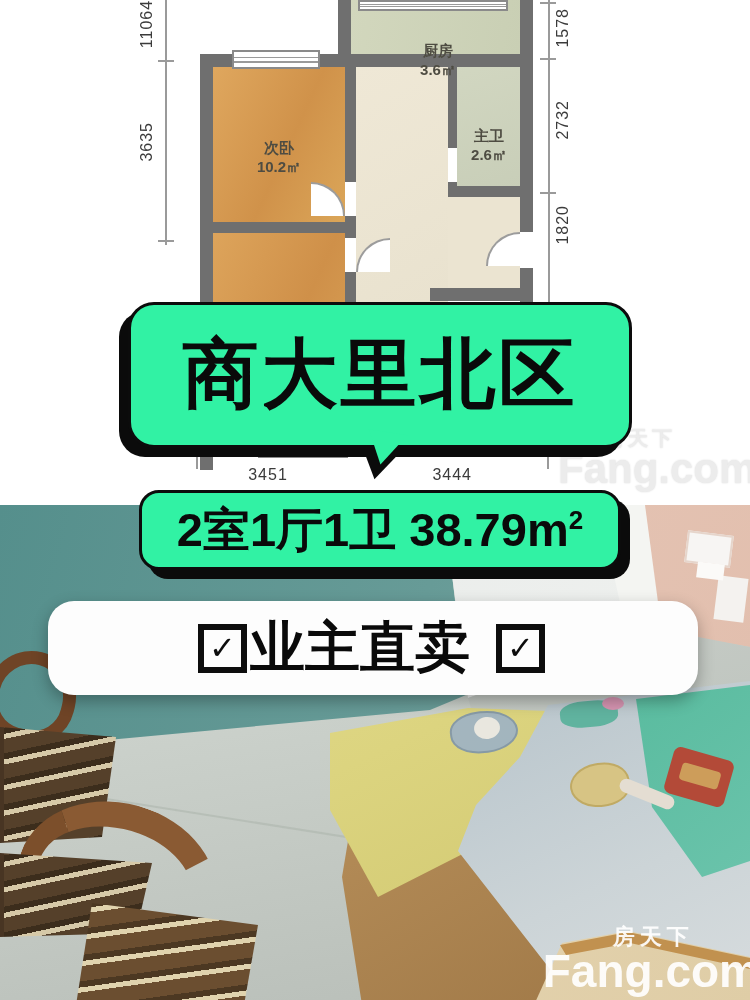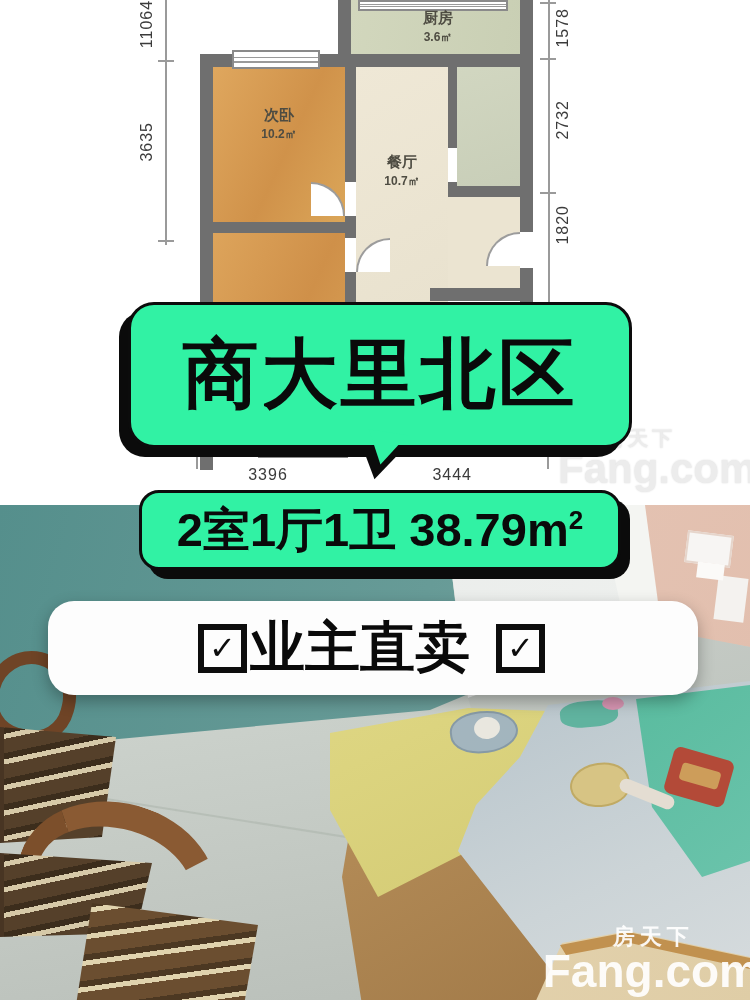--- a/index.html
+++ b/index.html
@@ -11,23 +11,23 @@
 
   
   .fp-room{position:absolute;}
   .fp-wall{position:absolute;background:#6f6f6f;}
   .fp-win{position:absolute;background:
      linear-gradient(#ffffff 0 30%, #9a9a9a 30% 42%, #ffffff 42% 58%, #9a9a9a 58% 70%, #ffffff 70% 100%);
      border:2px solid #8a8a8a;box-sizing:border-box;}
   .fp-gap{position:absolute;background:#ffffff;}
   .fp-arc{position:absolute;width:34px;height:34px;background:#ffffff;
      border:2px solid #9c9c9c;box-sizing:border-box;}
-  .fp-label{position:absolute;text-align:center;color:#4e4c42;font-weight:700;}
+  .fp-label{position:absolute;text-align:center;color:#4e4c42;font-weight:700;margin-top:33px;}
   .fp-label .rname{font-size:15px;line-height:19px;display:block;}
-  .fp-label .rarea{font-size:12px;line-height:20px;display:block;}
+  .fp-label .rarea{font-size:15px;line-height:20px;display:block;}
   .dim{position:absolute;color:#3b3b3b;font-size:16px;font-weight:500;letter-spacing:1px;}
   .vdim{writing-mode:vertical-rl;transform:rotate(180deg);}
   .dimline{position:absolute;background:#9a9a9a;}
 
   
   .bubble{
     position:absolute;left:128px;top:302px;width:498px;height:140px;
     background:var(--green);border:3px solid #0c0c0c;border-radius:26px;
     box-shadow:-9px 9px 0 0 #0b0b0b;
     display:flex;align-items:center;justify-content:center;z-index:30;
@@ -169,42 +169,42 @@
     <div class="fp-arc" style="left:486px;top:232px;border-radius:100% 0 0 0;border-right:none;border-bottom:none;"></div>
 
     <div class="fp-label" style="left:378px;top:8px;width:120px;">
       <span class="rname">厨房</span>
       <span class="rarea">3.6㎡</span>
     </div>
     <div class="fp-label" style="left:215px;top:105px;width:128px;">
       <span class="rname">次卧</span>
       <span class="rarea">10.2㎡</span>
     </div>
-    <div class="fp-label" style="left:352px;top:152px;width:100px;">
-      <span class="rname">餐厅</span>
-      <span class="rarea">10.7㎡</span>
+    <div class="fp-label" style="left:450px;top:93px;width:78px;">
+      <span class="rname">主卫</span>
+      <span class="rarea">2.6㎡</span>
     </div>
 
     <div class="dimline" style="left:165px;top:0;width:2px;height:245px;"></div>
     <div class="dimline" style="left:158px;top:60px;width:16px;height:2px;"></div>
     <div class="dimline" style="left:158px;top:240px;width:16px;height:2px;"></div>
     <div class="dimline" style="left:548px;top:0;width:2px;height:305px;"></div>
     <div class="dimline" style="left:540px;top:2px;width:16px;height:2px;"></div>
     <div class="dimline" style="left:540px;top:58px;width:16px;height:2px;"></div>
     <div class="dimline" style="left:540px;top:192px;width:16px;height:2px;"></div>
     <div class="dimline" style="left:540px;top:303px;width:16px;height:2px;"></div>
     <div class="dimline" style="left:196px;top:437px;width:2px;height:32px;"></div>
     <div class="dimline" style="left:547px;top:437px;width:2px;height:32px;"></div>
 
     <div class="dim vdim" style="left:138px;top:-10px;">110647</div>
     <div class="dim vdim" style="left:138px;top:122px;">3635</div>
     <div class="dim vdim" style="left:554px;top:8px;">1578</div>
     <div class="dim vdim" style="left:554px;top:100px;">2732</div>
     <div class="dim vdim" style="left:554px;top:205px;">1820</div>
-    <div class="dim" style="left:228px;top:466px;width:80px;text-align:center;">3396</div>
+    <div class="dim" style="left:228px;top:466px;width:80px;text-align:center;">3451</div>
     <div class="dim" style="left:392px;top:466px;width:80px;text-align:right;">3444</div>
   </div>
 
   <div class="wm-mid">
     <div class="wm-cn">房天下</div>
     <div class="wm-en">Fang.com</div>
   </div>
 
   <div class="photo">
     <div class="ph wall-teal"></div>

